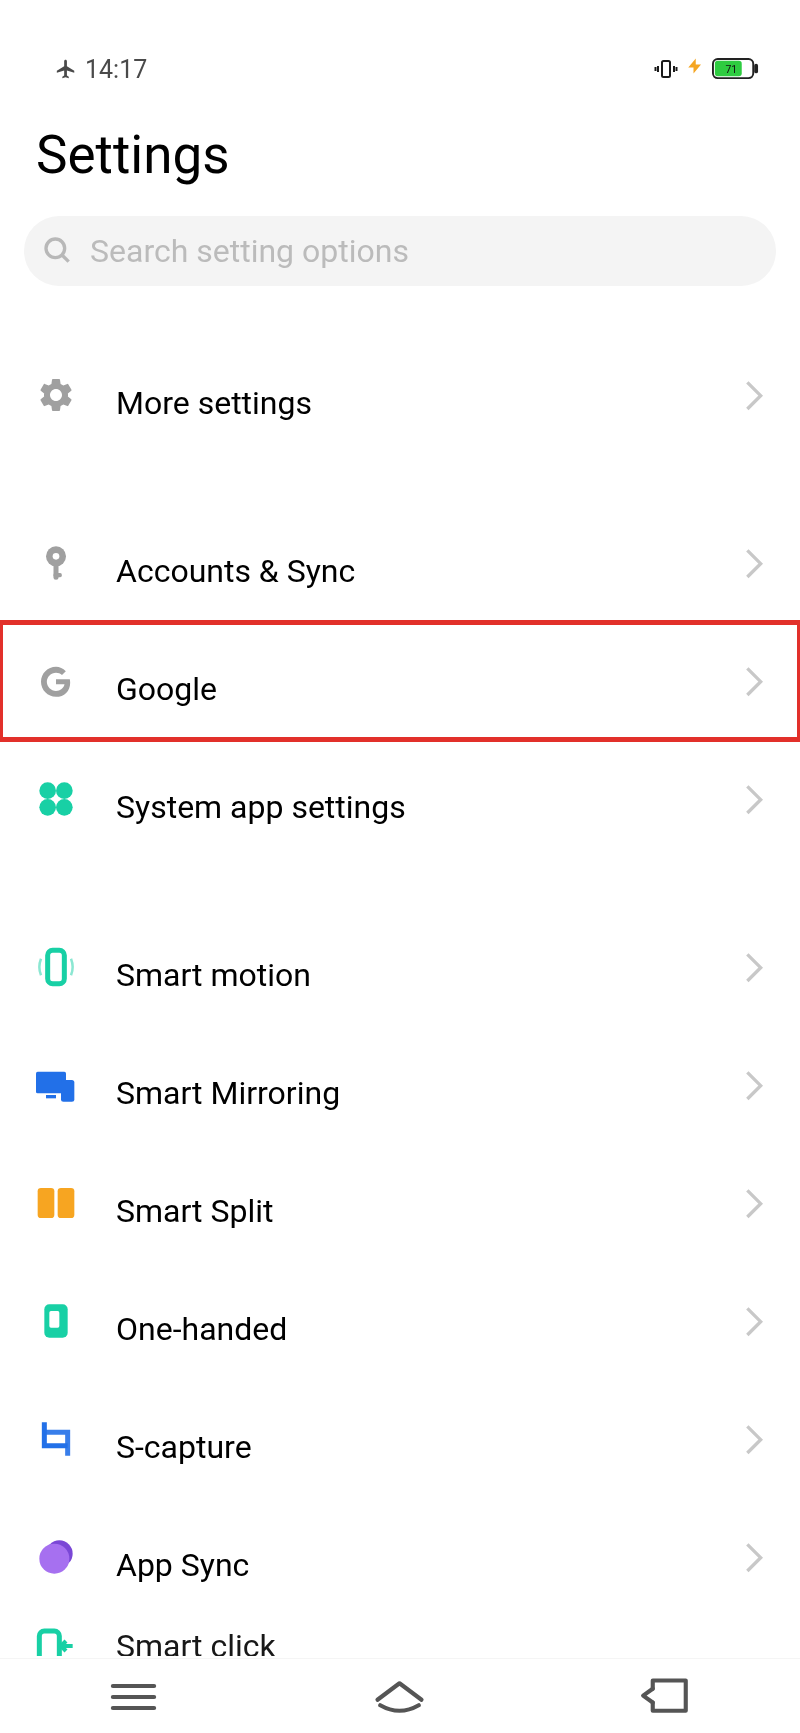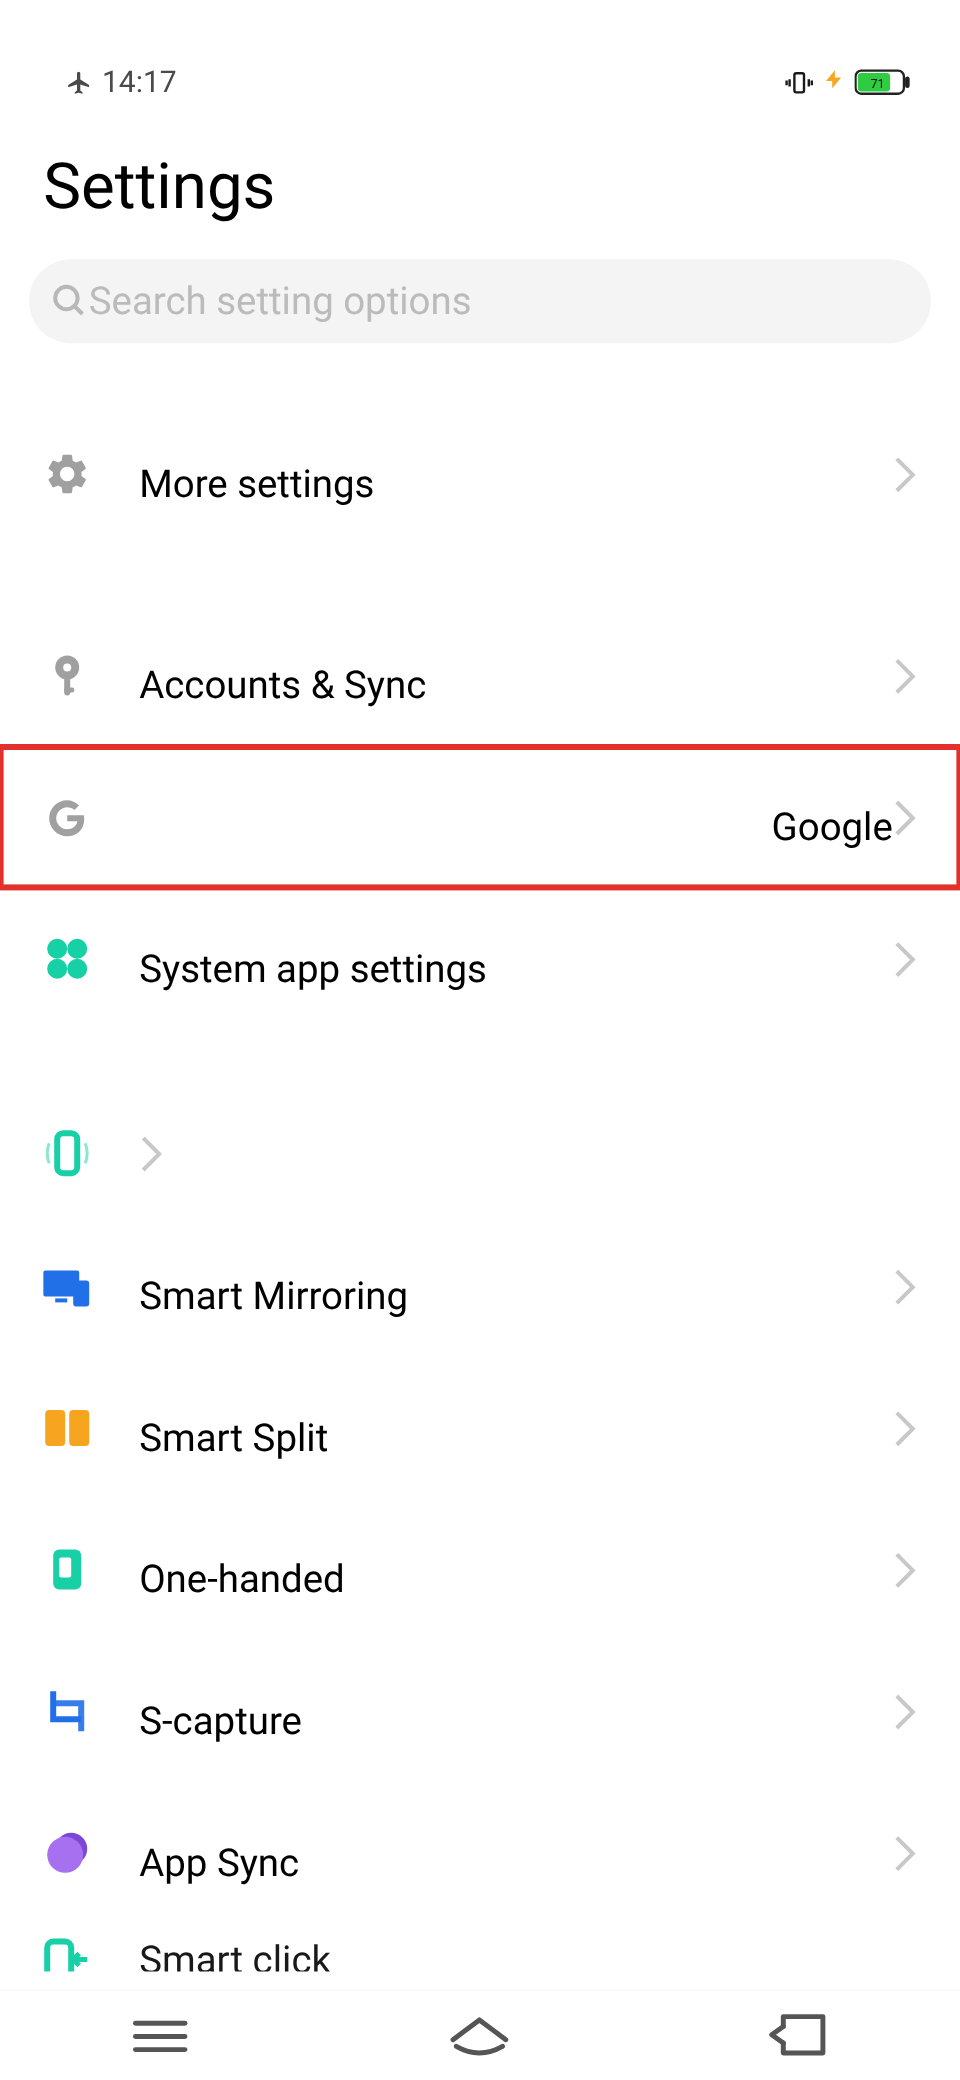--- a/index.html
+++ b/index.html
@@ -64,21 +64,21 @@
       padding: 30px 24px 30px 36px;
     }
     .search-container {
       margin: 0 24px 50px 24px;
       background: #f4f4f4;
       border-radius: 35px;
       height: 70px;
       display: flex;
       align-items: center;
       padding: 0 18px;
-      gap: 0;
+      gap: 16px;
     }
     .search-icon {
       width: 32px;
       height: 32px;
       color: #b8b8b8;
     }
     .search-input {
       border: none;
       background: transparent;
       font-size: 32px;
@@ -95,21 +95,20 @@
     .settings-item {
       display: flex;
       align-items: center;
       padding: 32px 36px;
       min-height: 105px;
       position: relative;
     }
     .settings-item.highlighted {
       outline: 5px solid #e2302a;
       outline-offset: -3px;
-      text-align: right;
     }
     .item-icon {
       width: 40px;
       height: 40px;
       display: flex;
       align-items: center;
       justify-content: center;
       margin-right: 40px;
       flex-shrink: 0;
     }
@@ -280,20 +279,21 @@
   <div class="group-gap"></div>
 
   <div class="settings-item">
     <span class="item-icon">
       <svg viewBox="0 0 24 24" fill="none">
           <rect x="7" y="2" width="10" height="20" rx="3" stroke="#18d0a5" stroke-width="3"></rect>
           <path d="M3 7 Q1 12 3 17" stroke="#18d0a5" stroke-width="1.5" fill="none" opacity="0.5"></path>
           <path d="M21 7 Q23 12 21 17" stroke="#18d0a5" stroke-width="1.5" fill="none" opacity="0.5"></path>
         </svg>
     </span>
+    <span class="item-label">Smart motion</span>
     <span class="chevron-icon">
       <svg viewBox="0 0 12 20" fill="none" stroke="currentColor" stroke-width="2">
           <polyline points="2,2 10,10 2,18"></polyline>
         </svg>
     </span>
   </div>
 
   <div class="settings-item">
     <span class="item-icon">
       <svg viewBox="0 0 24 24" fill="#2270e8">

